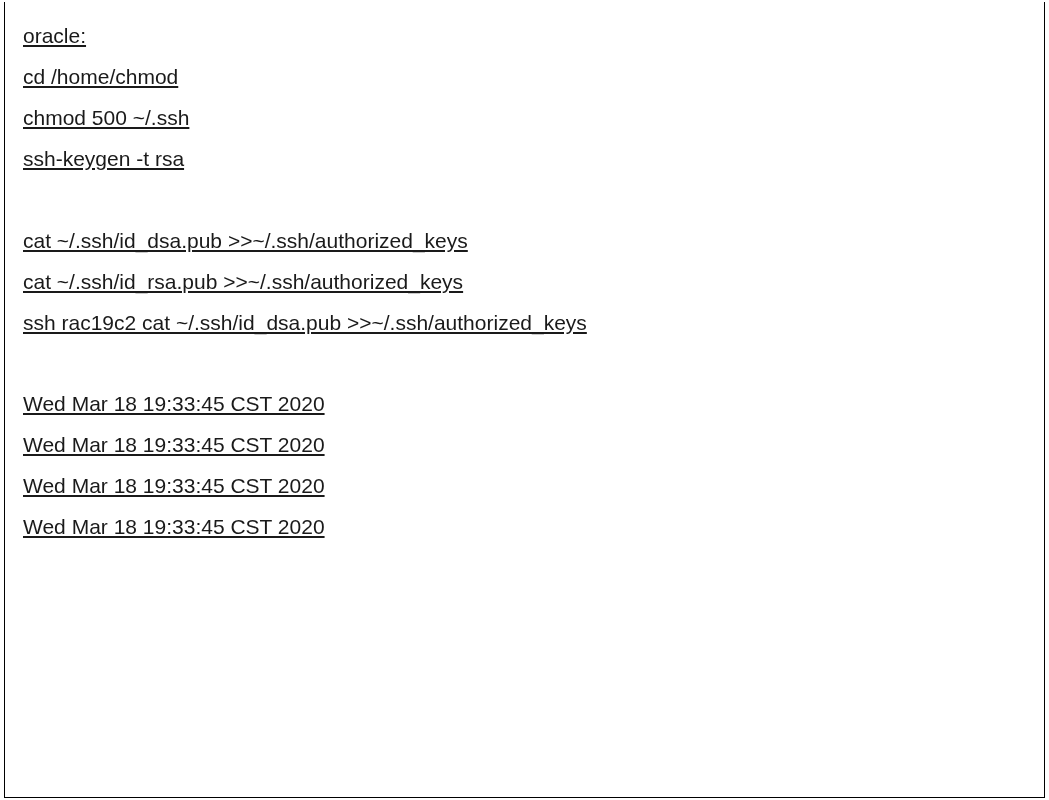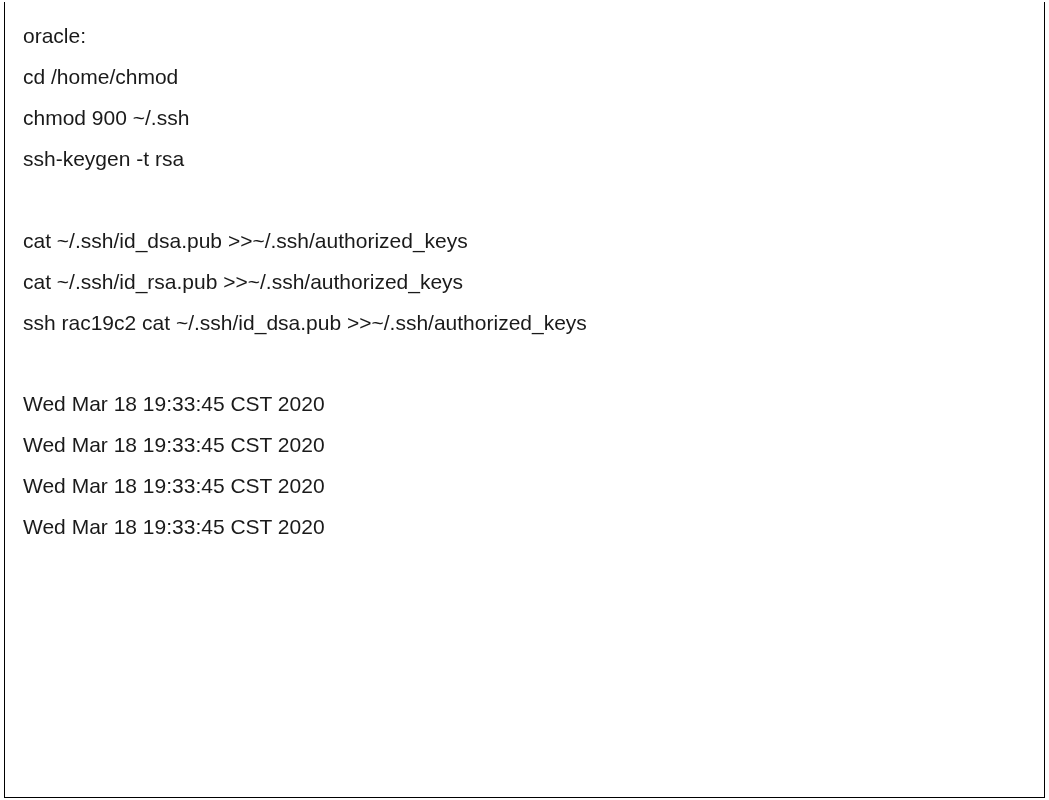--- a/index.html
+++ b/index.html
@@ -22,32 +22,33 @@
     box-sizing: border-box;
     width: 100%;
     height: 100%;
     padding: 14px 18px 8px 18px;
     overflow: hidden;
   }
   .line {
     line-height: 1.95;
     white-space: normal;
     word-break: normal;
+    text-decoration: underline;
   }
   .blank {
     height: 1.95em;
   }
 </style>
 </head>
 <body>
 
 <div class="box">
   <div class="line">oracle:</div>
   <div class="line">cd /home/chmod</div>
-  <div class="line">chmod 900 ~/.ssh</div>
+  <div class="line">chmod 500 ~/.ssh</div>
   <div class="line">ssh-keygen -t rsa</div>
   <div class="blank"></div>
   <div class="line">cat ~/.ssh/id_dsa.pub &gt;&gt;~/.ssh/authorized_keys</div>
   <div class="line">cat ~/.ssh/id_rsa.pub &gt;&gt;~/.ssh/authorized_keys</div>
   <div class="line">ssh rac19c2 cat ~/.ssh/id_dsa.pub &gt;&gt;~/.ssh/authorized_keys</div>
   <div class="blank"></div>
   <div class="line">Wed Mar 18 19:33:45 CST 2020</div>
   <div class="line">Wed Mar 18 19:33:45 CST 2020</div>
   <div class="line">Wed Mar 18 19:33:45 CST 2020</div>
   <div class="line">Wed Mar 18 19:33:45 CST 2020</div>

